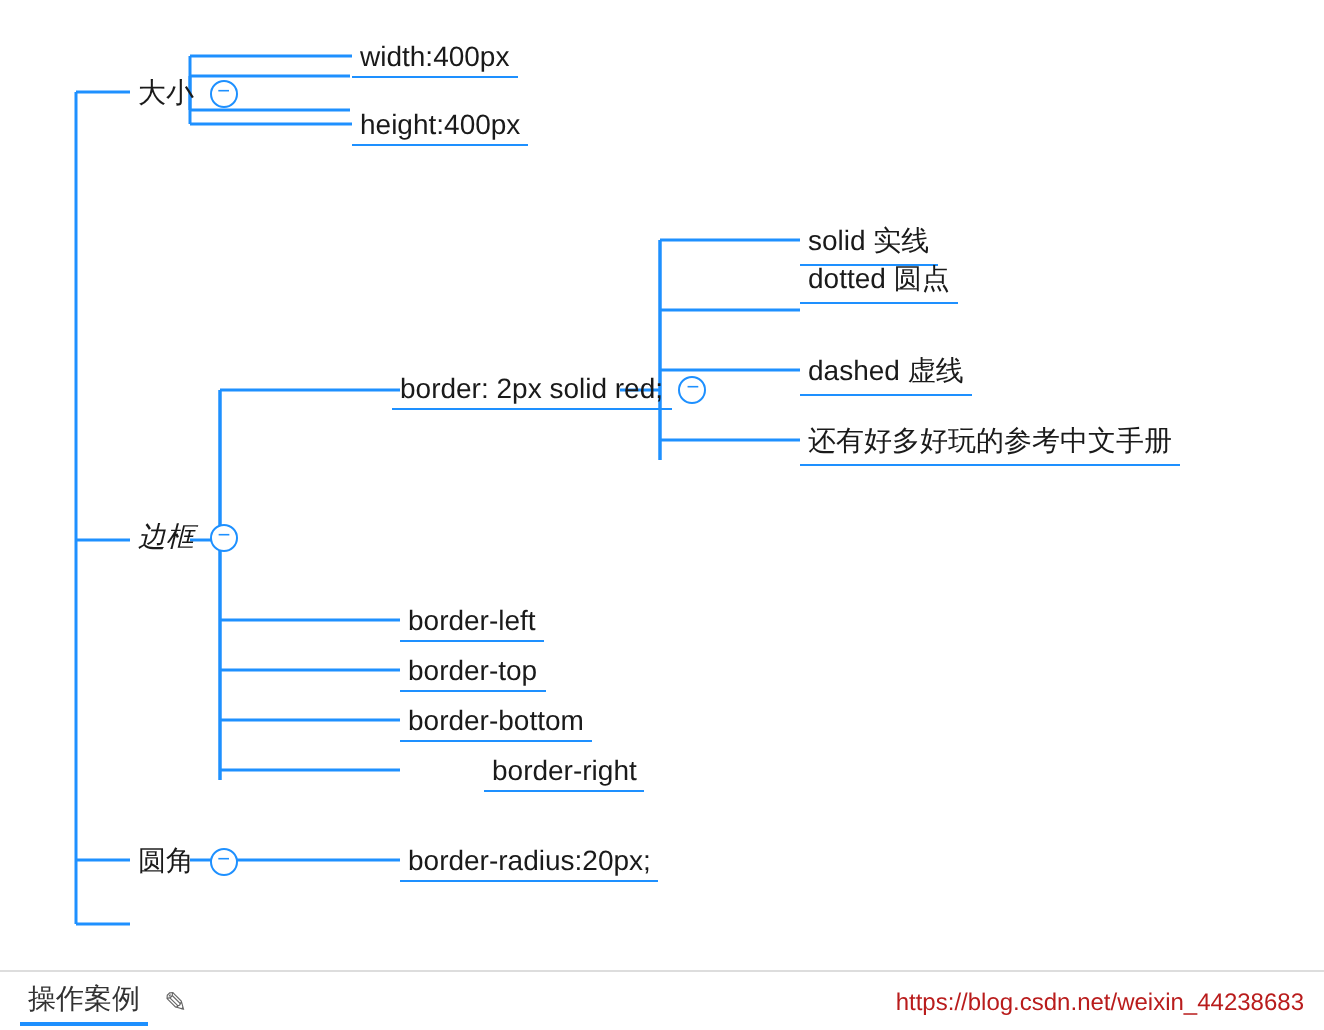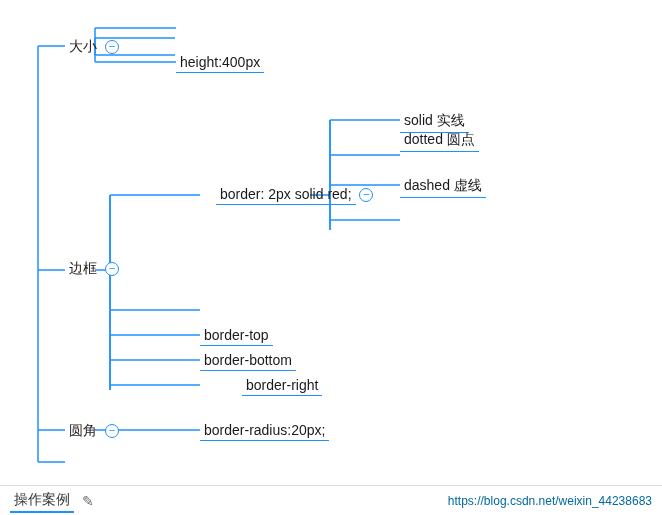--- a/index.html
+++ b/index.html
@@ -73,21 +73,21 @@
     }
 
     .footer-left {
       display: flex;
       align-items: center;
       gap: 8px;
     }
 
     .footer-right {
       margin-left: auto;
-      color: #0369a1;
+      color: #b91c1c;
       font-size: 12px;
     }
 
     .edit-icon {
       font-size: 14px;
       color: #666;
     }
   </style>
 </head>
 <body>
@@ -149,48 +149,57 @@
 
     <line x1="110" y1="430" x2="200" y2="430" stroke="#1e90ff" stroke-width="1.5"></line>
     <line x1="95" y1="430" x2="110" y2="430" stroke="#1e90ff" stroke-width="1.5"></line>
   </svg>
 
   <div class="node" style="left:65px; top:36px;">
     <span class="node-text">大小</span>
     <span class="circle-btn">−</span>
   </div>
 
+  <div class="node" style="left:176px; top:18px;">
+    <span class="node-text underline">width:400px</span>
+  </div>
 
   <div class="node" style="left:176px; top:52px;">
     <span class="node-text underline">height:400px</span>
   </div>
 
-  <div class="node" style="left:65px; top:258px;">
+  <div class="node" style="left:65px; top:258px;font-style:italic;">
     <span class="node-text">边框</span>
     <span class="circle-btn">−</span>
   </div>
 
-  <div class="node" style="left:216px; top:184px;">
+  <div class="node" style="left:196px; top:184px;">
     <span class="node-text underline">border: 2px solid red;</span>
     <span class="circle-btn">−</span>
   </div>
 
   <div class="node" style="left:400px; top:110px;">
     <span class="node-text underline">solid 实线</span>
   </div>
 
   <div class="node" style="left:400px; top:129px;">
     <span class="node-text underline">dotted 圆点</span>
   </div>
 
   <div class="node" style="left:400px; top:175px;">
     <span class="node-text underline">dashed 虚线</span>
   </div>
 
-
+  <div class="node" style="left:400px; top:210px;">
+    <span class="node-text underline">还有好多好玩的参考中文手册</span>
+  </div>
+
+  <div class="node" style="left:200px; top:300px;">
+    <span class="node-text underline">border-left</span>
+  </div>
 
   <div class="node" style="left:200px; top:325px;">
     <span class="node-text underline">border-top</span>
   </div>
 
   <div class="node" style="left:200px; top:350px;">
     <span class="node-text underline">border-bottom</span>
   </div>
 
   <div class="node" style="left:200px; top:375px;margin-left:42px;">

